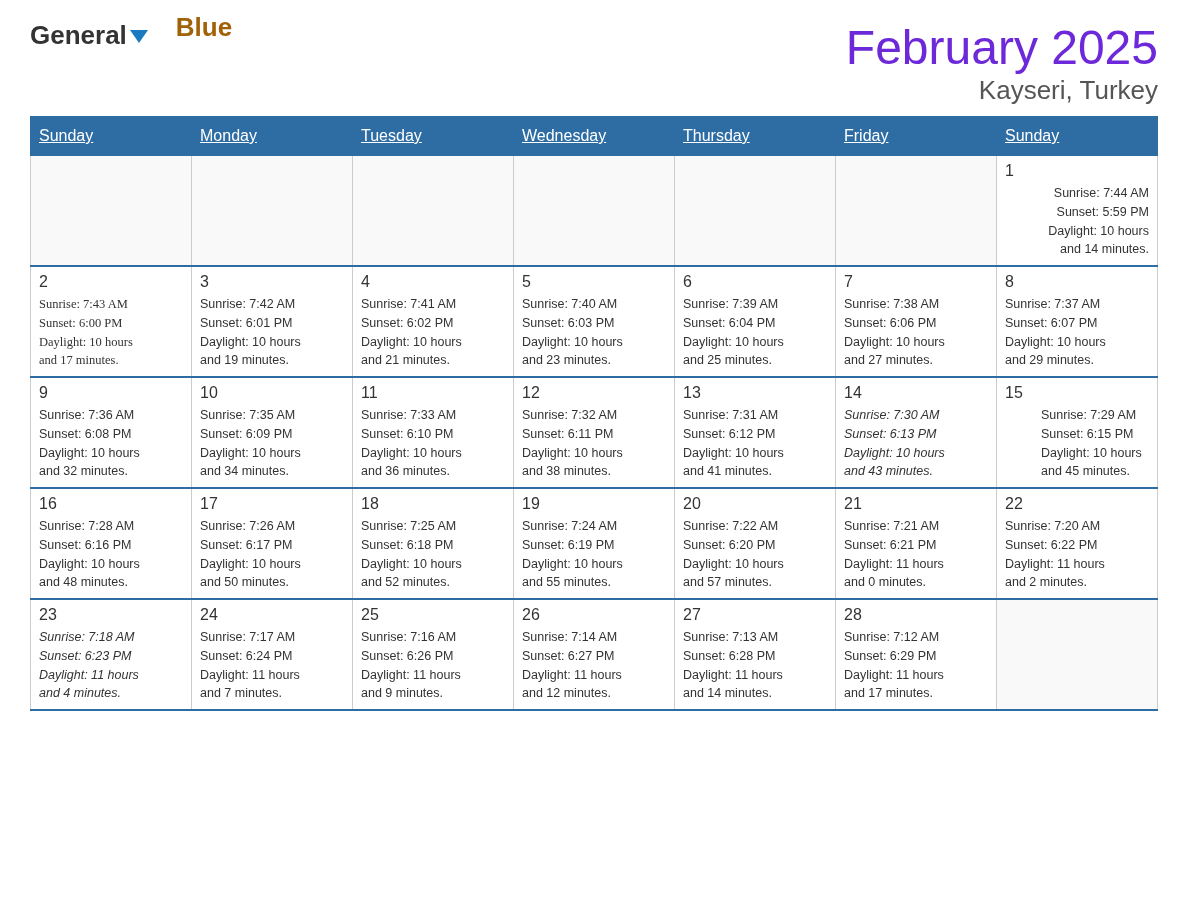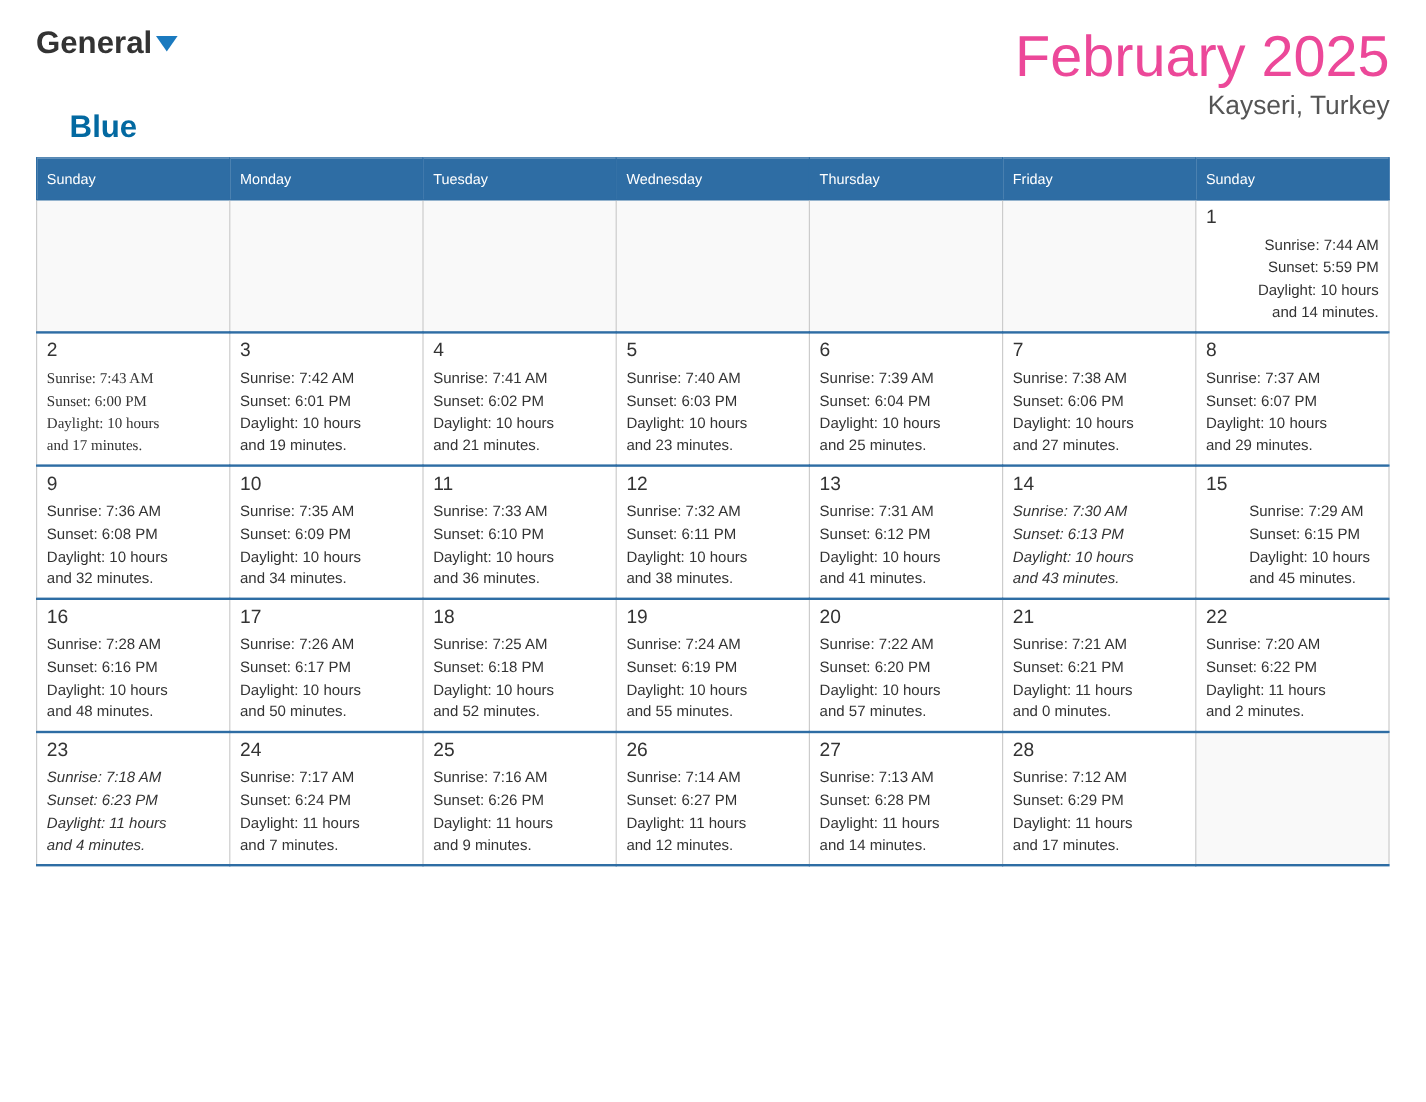--- a/index.html
+++ b/index.html
@@ -11,66 +11,66 @@
       min-height: 918px;
     }
     .header {
       display: flex;
       justify-content: space-between;
       align-items: flex-start;
       margin-bottom: 10px;
     }
     .logo {
       display: flex;
-      flex-direction: column;
+      flex-direction: row;
       align-items: flex-start;
-      gap: 47px;
     }
     .logo-general {
       font-size: 26px;
       font-weight: bold;
       color: #333;
     }
     .logo-general span {
       color: #1a7abf;
     }
     .logo-blue {
       font-size: 26px;
       font-weight: bold;
-      color: #0369a1;
+      color: #a16207;
       margin-top: -8px;
       margin-left: 28px;
     }
     .title-section {
       text-align: right;
     }
     .title-section h1 {
       font-size: 48px;
       font-weight: normal;
-      color: #ec4899;
+      color: #6d28d9;
       margin-left: 20px;
     }
     .title-section h2 {
-      font-size: 22px;
+      font-size: 26px;
       font-weight: normal;
       color: #555;
     }
     .calendar {
       width: 100%;
       border-collapse: collapse;
       margin-top: 10px;
     }
     .calendar thead tr th {
       background: #2e6da4;
       color: #fff;
       padding: 10px 8px;
       text-align: left;
-      font-size: 12px;
+      font-size: 16px;
       font-weight: normal;
       border: 1px solid #2e6da4;
+      text-decoration: underline;
     }
     .calendar tbody tr td {
       vertical-align: top;
       padding: 6px 8px;
       border: 1px solid #ccc;
       width: 14.28%;
       min-height: 110px;
       font-size: 13px;
       color: #333;
     }

